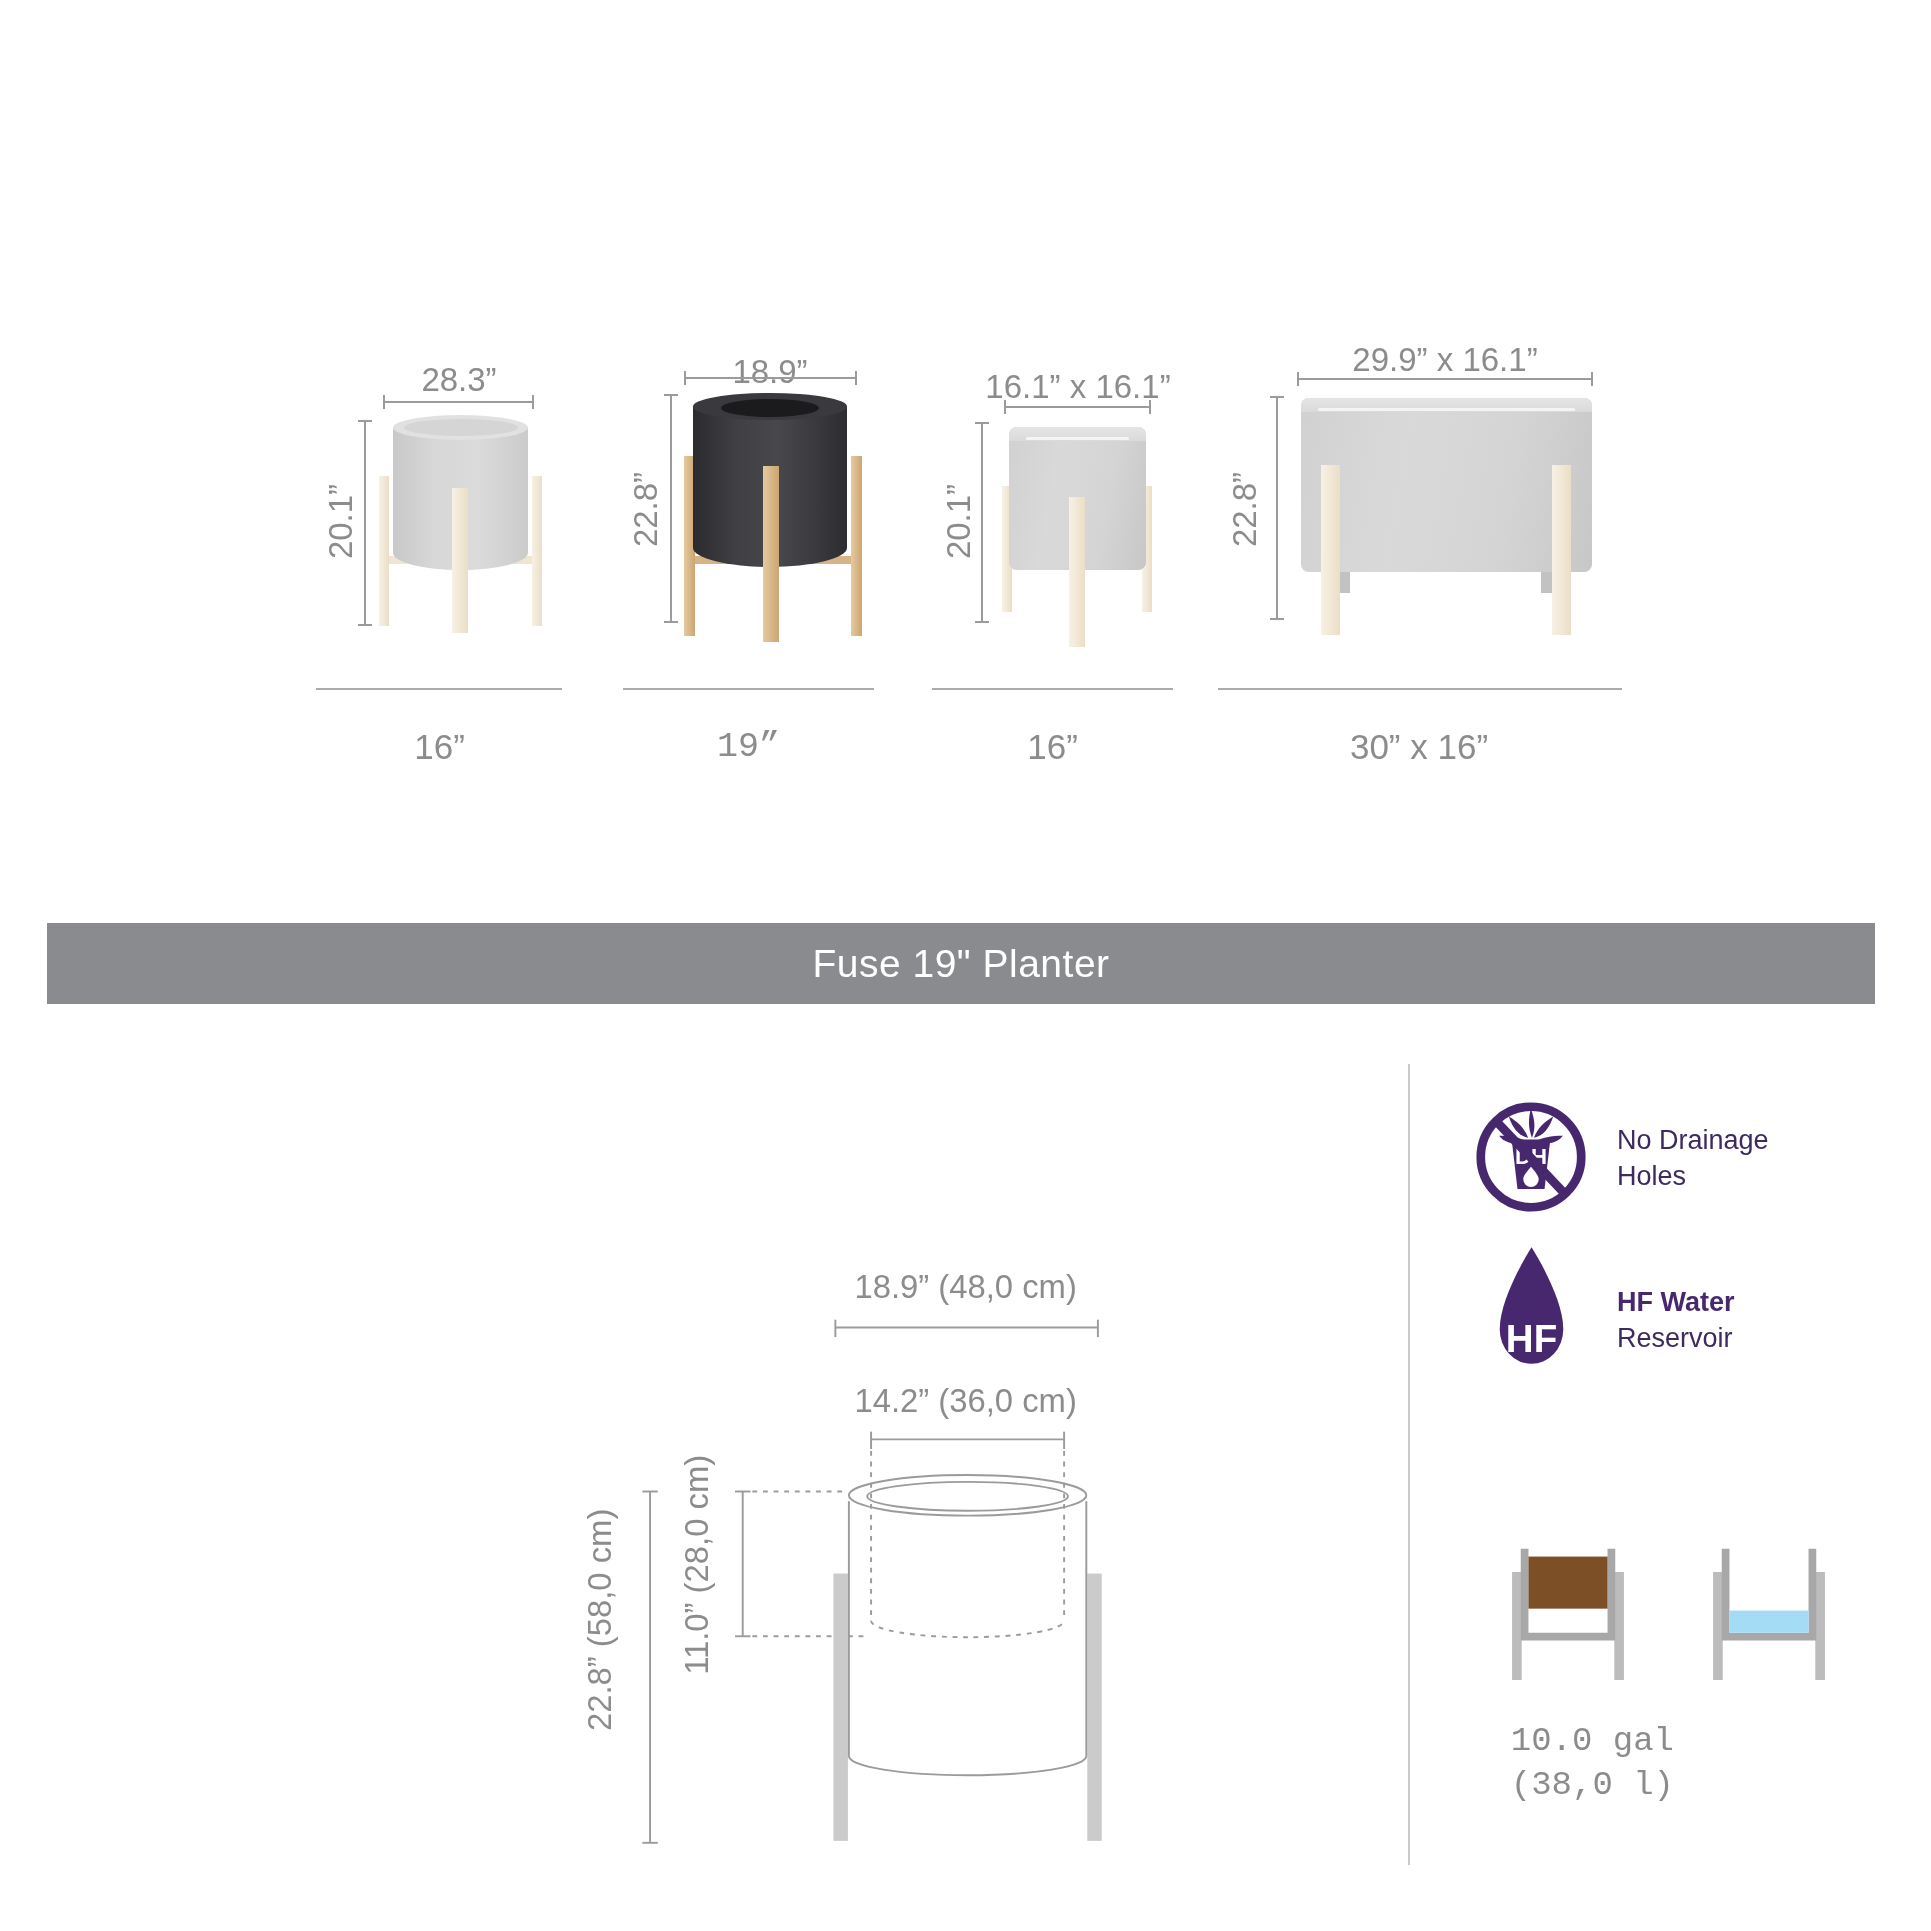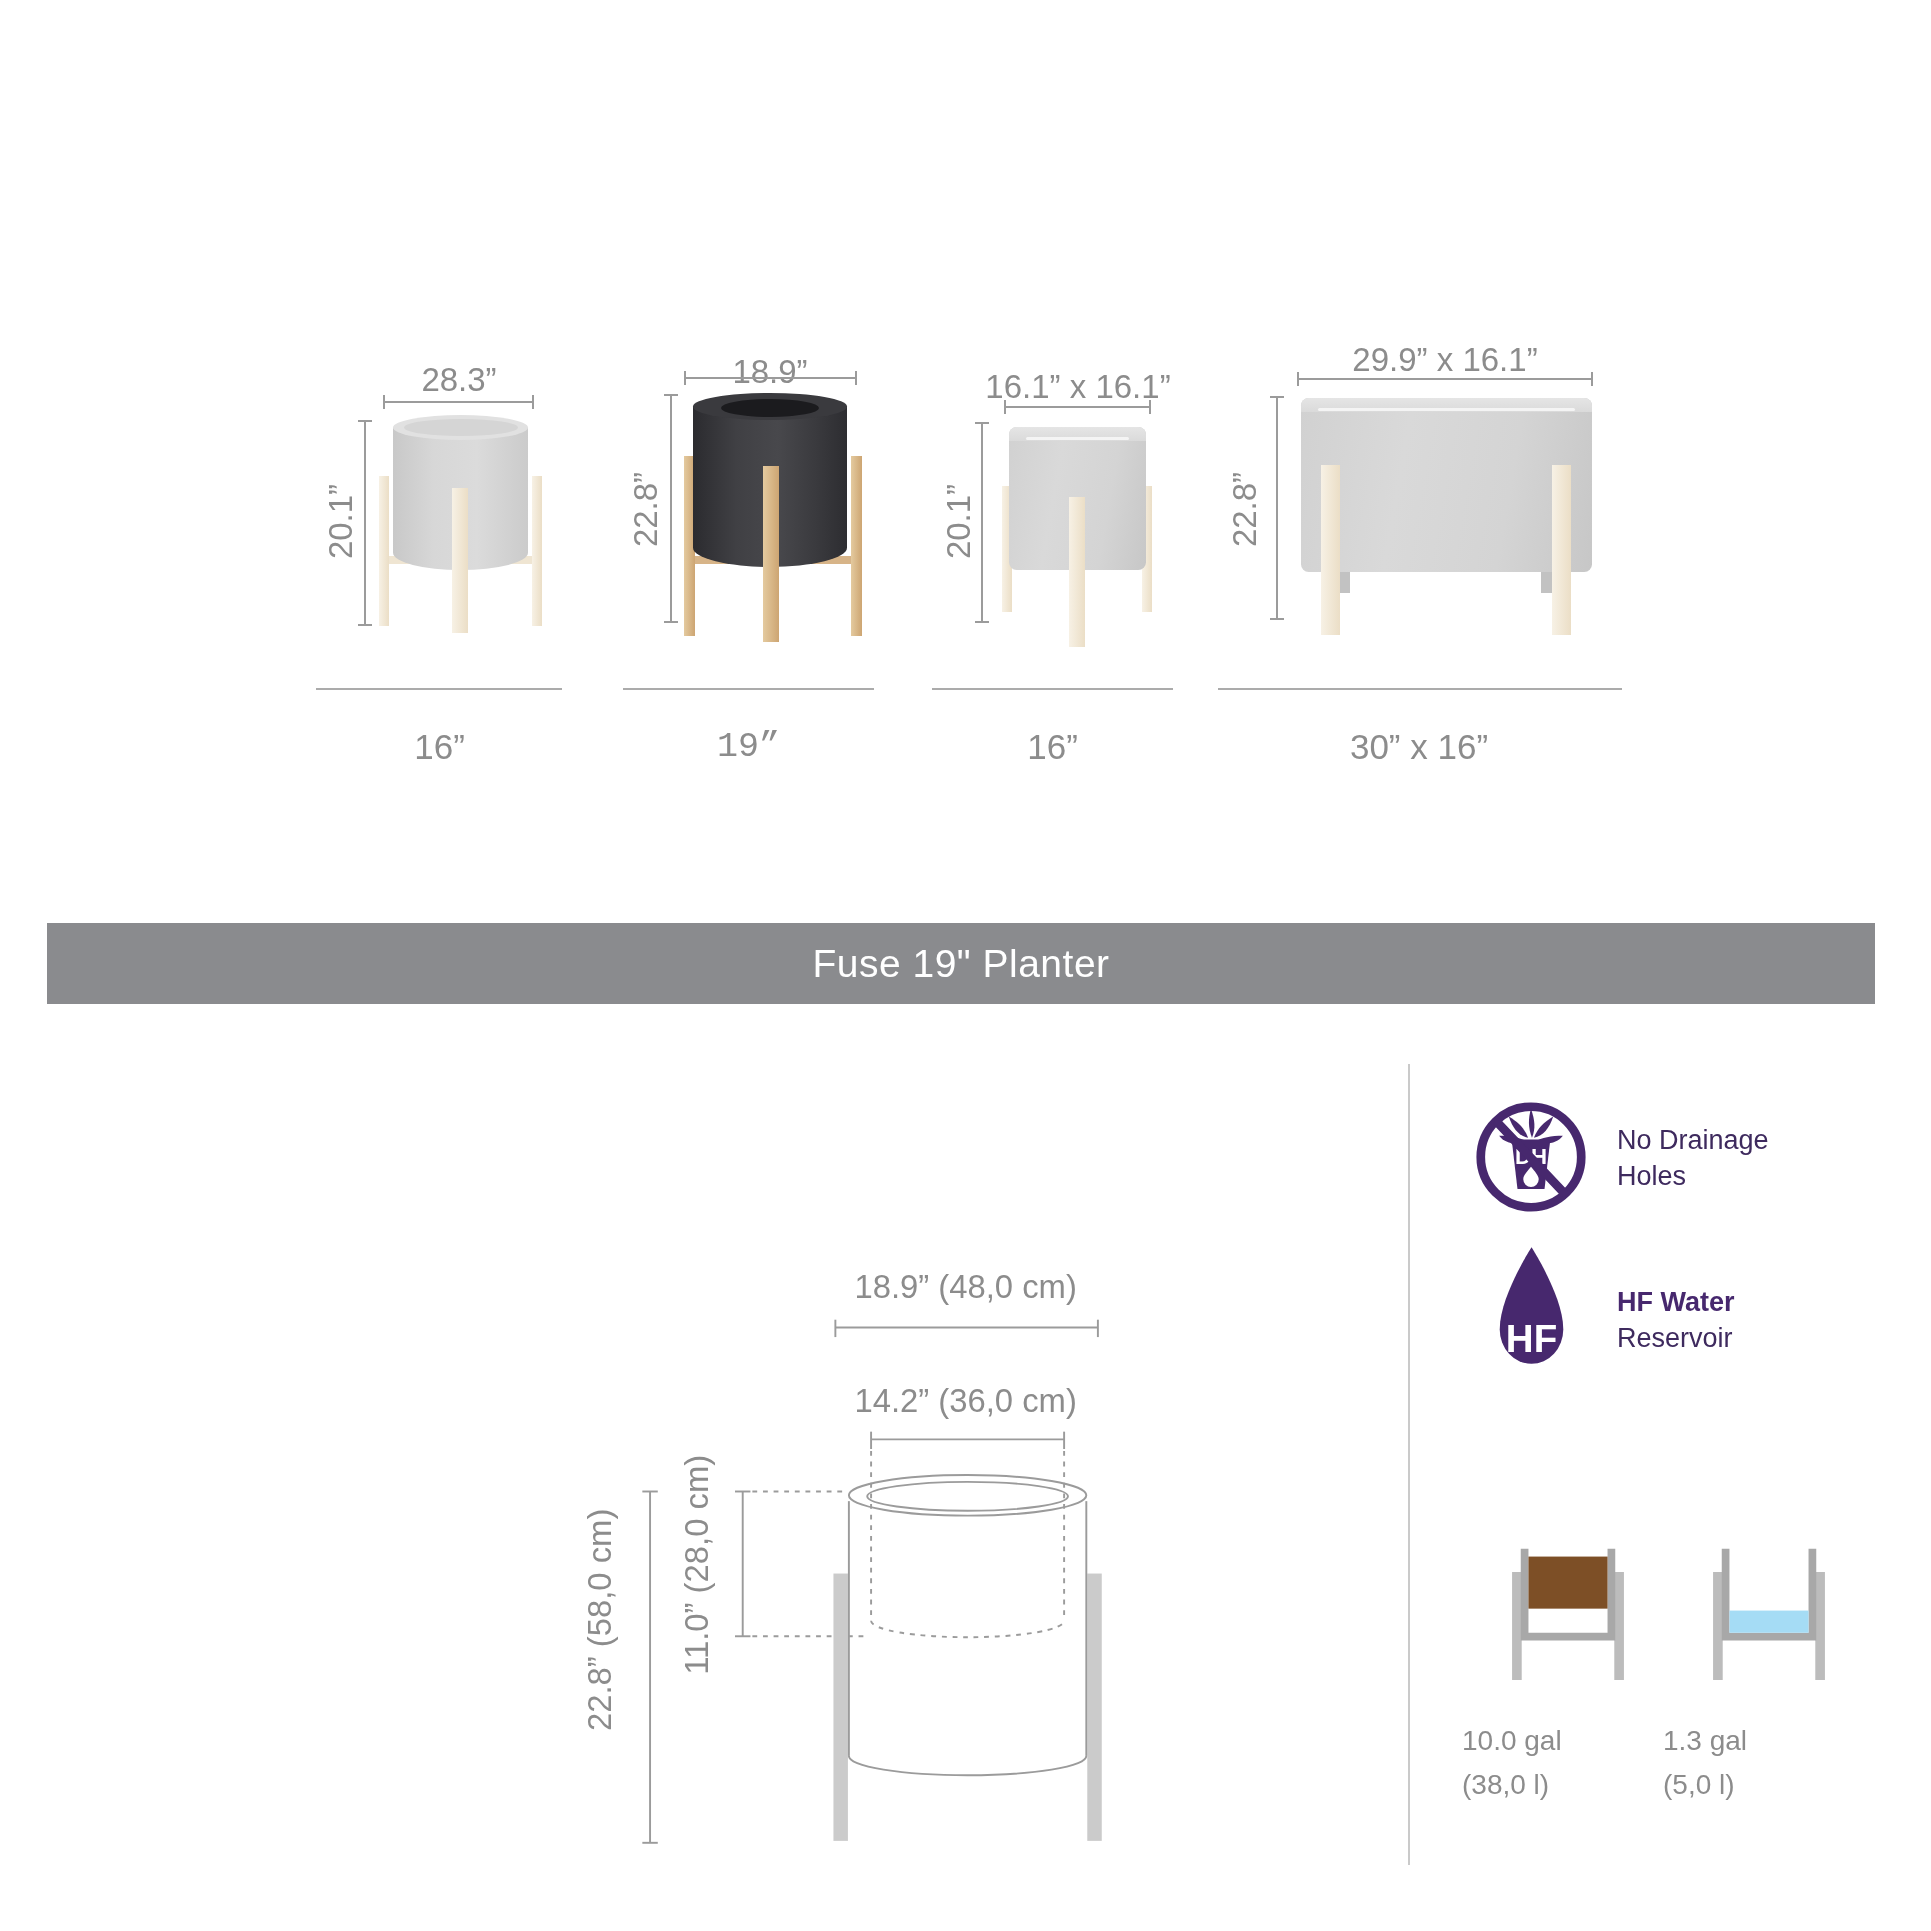--- a/index.html
+++ b/index.html
@@ -43,21 +43,21 @@
   
   .banner { position:absolute; left:47px; top:923px; width:1828px; height:81px; background:#8a8b8e; }
   .banner .title { display:block; width:100%; height:81px; line-height:81px; text-align:center; color:#ffffff; font-size:39px; letter-spacing:0.5px; }
   
   .tech-svg { position:absolute; left:541px; top:1246px; }
   .divider { position:absolute; left:1408px; top:1064px; width:1.9px; height:801px; background:#cacaca; }
   .feature-icon { position:absolute; }
   .feature-text { position:absolute; font-size:27px; line-height:36px; color:#3e2a5e; white-space:nowrap; }
   .feature-text .bold-purple { font-weight:bold; color:#47286e; }
   .cap-icon { position:absolute; }
-  .cap-text { position:absolute; width:212px; text-align:left; font-size:28px; line-height:44px; color:#8c8c8c; white-space:nowrap; }
+  .cap-text { position:absolute; width:212px; text-align:right; font-size:34px; line-height:44px; color:#8c8c8c; white-space:nowrap;font-family:Liberation Mono, monospace; }
 </style>
 </head>
 <body>
 
 <div id="canvas">
 
   <div class="dim-label" style="left:343px; top:361px; width:232px;">28.3”</div>
   <div class="hdim" style="left:383px; top:401px; width:151px;"></div>
   <div class="vdim" style="left:364px; top:420px; height:206px;"></div>
   <div class="dim-label rot" style="left:224px; top:502px; width:232px;">20.1”</div>
@@ -206,19 +206,15 @@
     <div>10.0 gal</div>
     <div>(38,0 l)</div>
   </div>
 
   <svg class="cap-icon" style="left:1713px; top:1545px;" width="112" height="135" viewBox="0 0 116 140">
     <rect x="0" y="28" width="10" height="112" fill="#bcbcbc"></rect>
     <rect x="106" y="28" width="10" height="112" fill="#bcbcbc"></rect>
     <path d="M13,4 L13,95 L103,95 L103,4" fill="#ffffff" stroke="#a8a8a8" stroke-width="8"></path>
     <rect x="17" y="68" width="82" height="23" fill="#a5dcf5"></rect>
   </svg>
-  <div class="cap-text" style="left:1663px; top:1719px;">
-    <div>1.3 gal</div>
-    <div>(5,0 l)</div>
-  </div>
 
 </div>
 
 
 </body></html>

